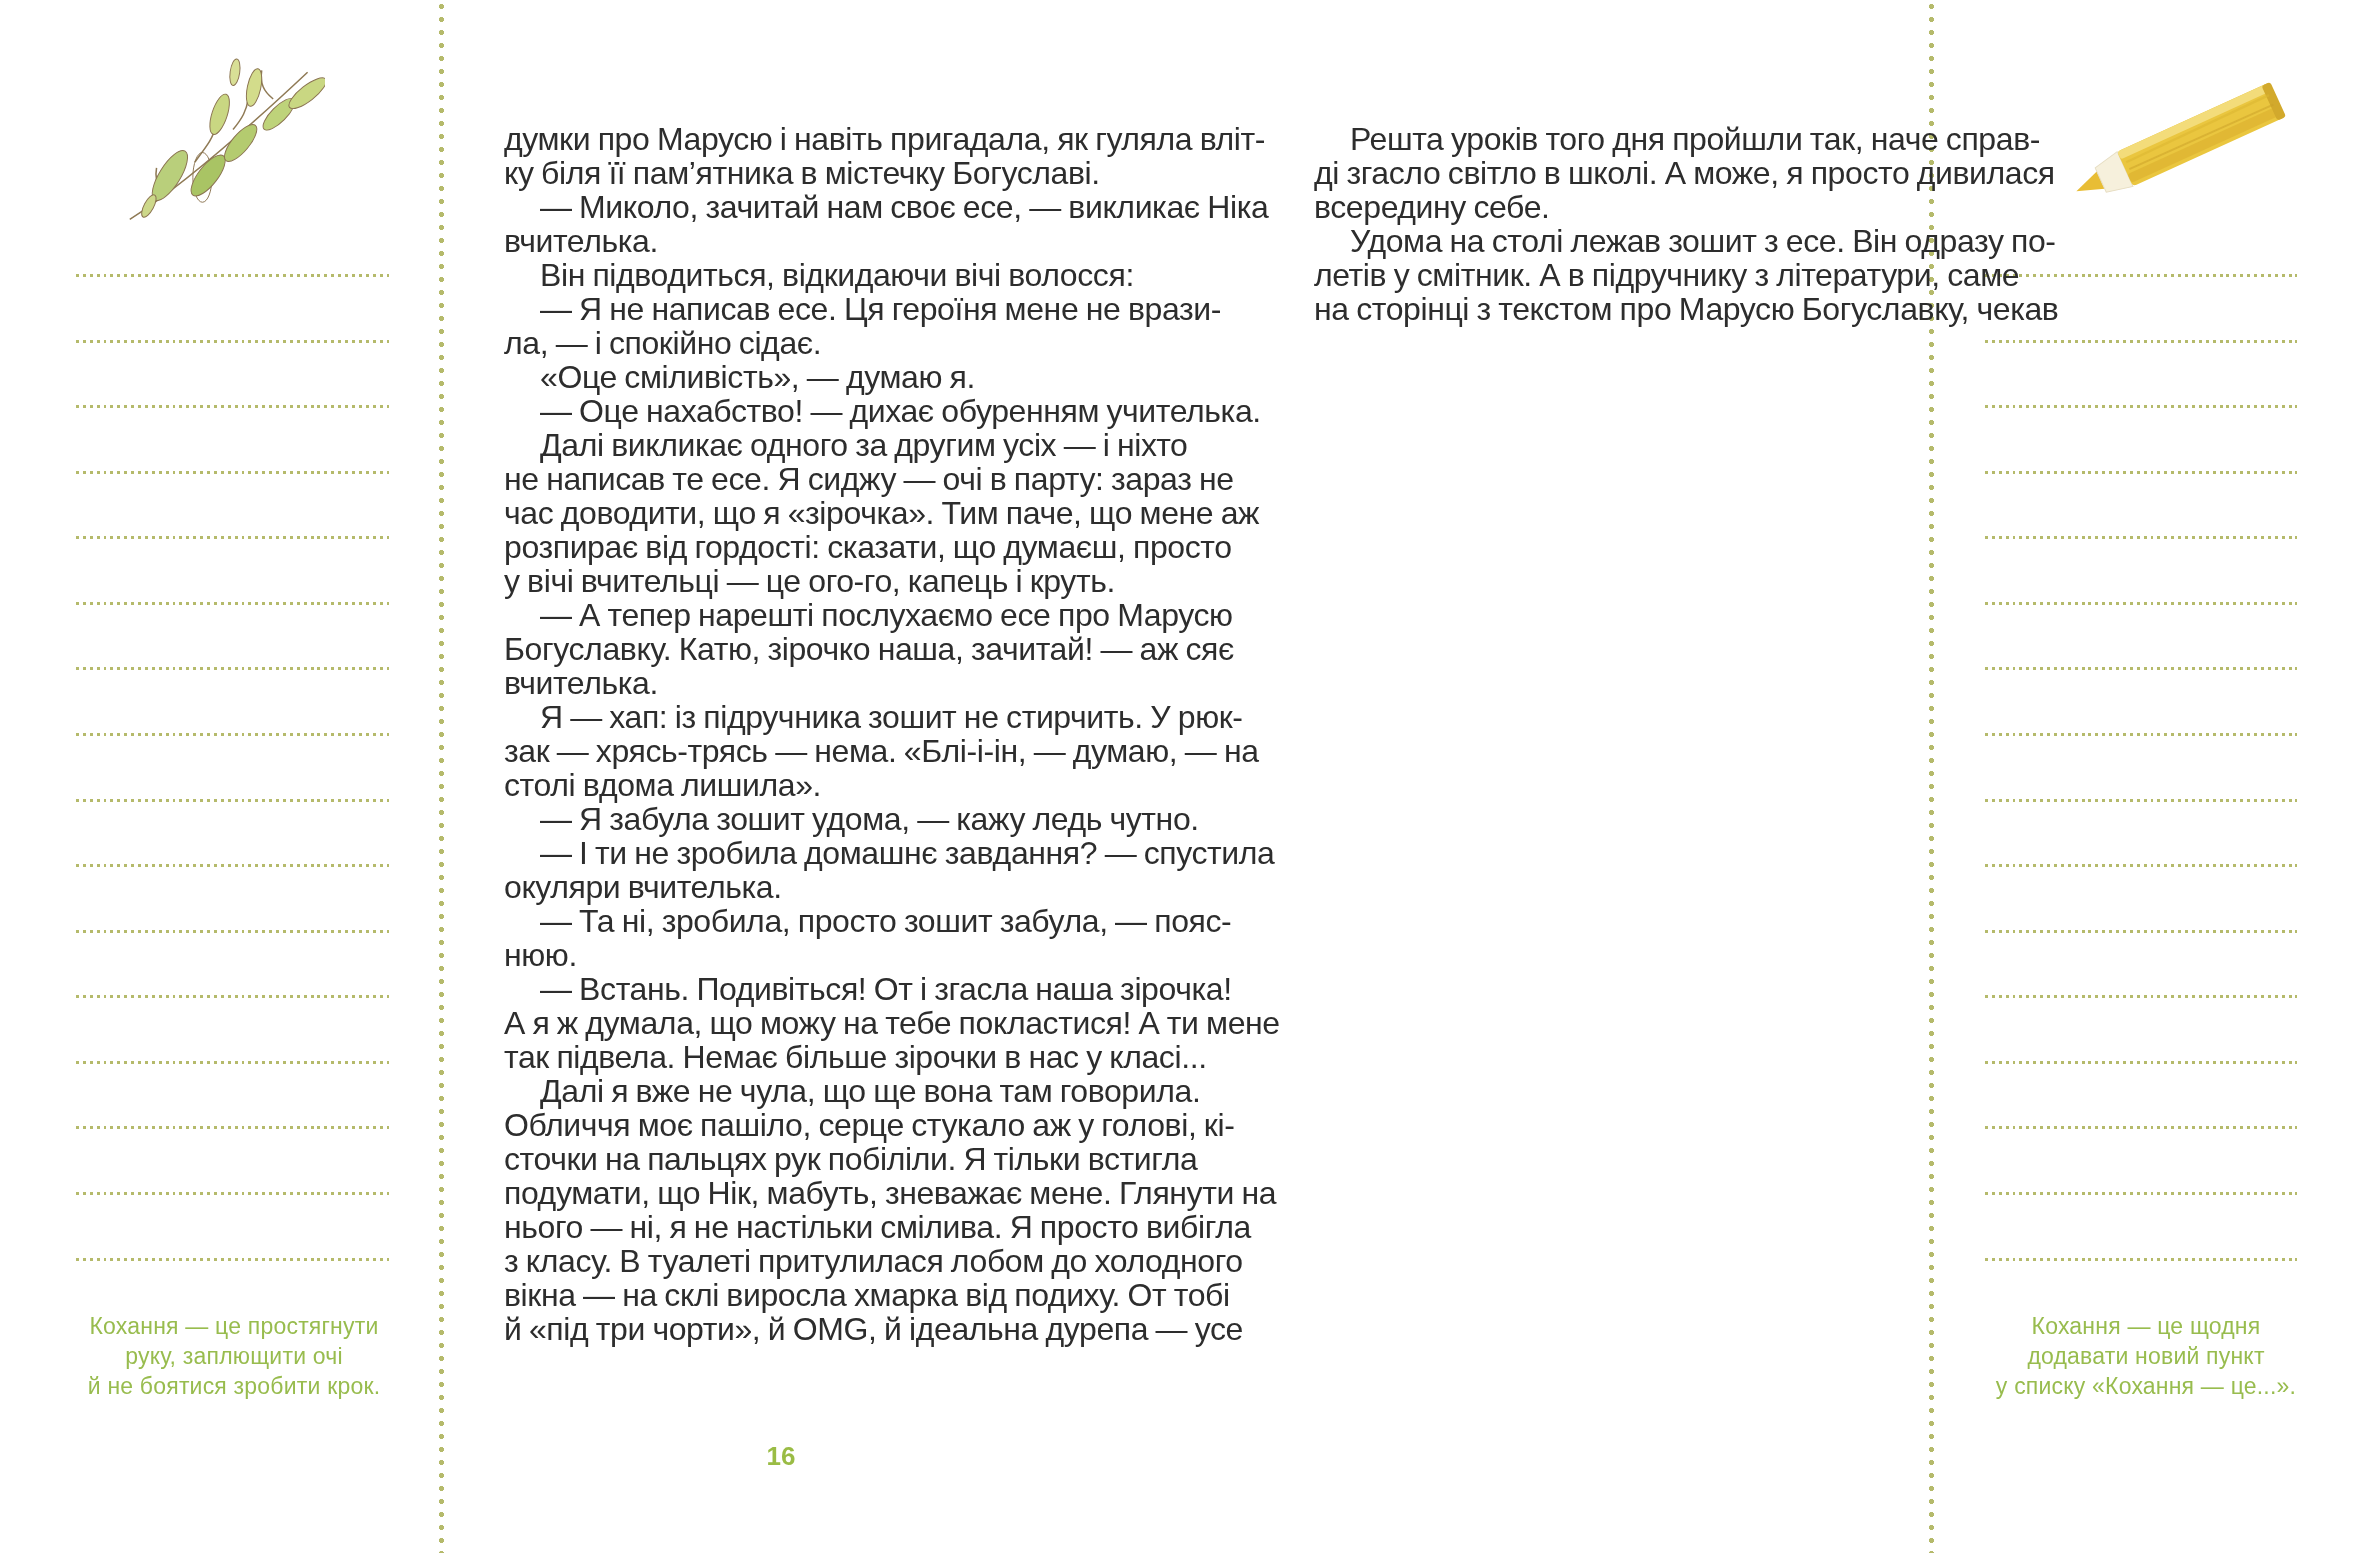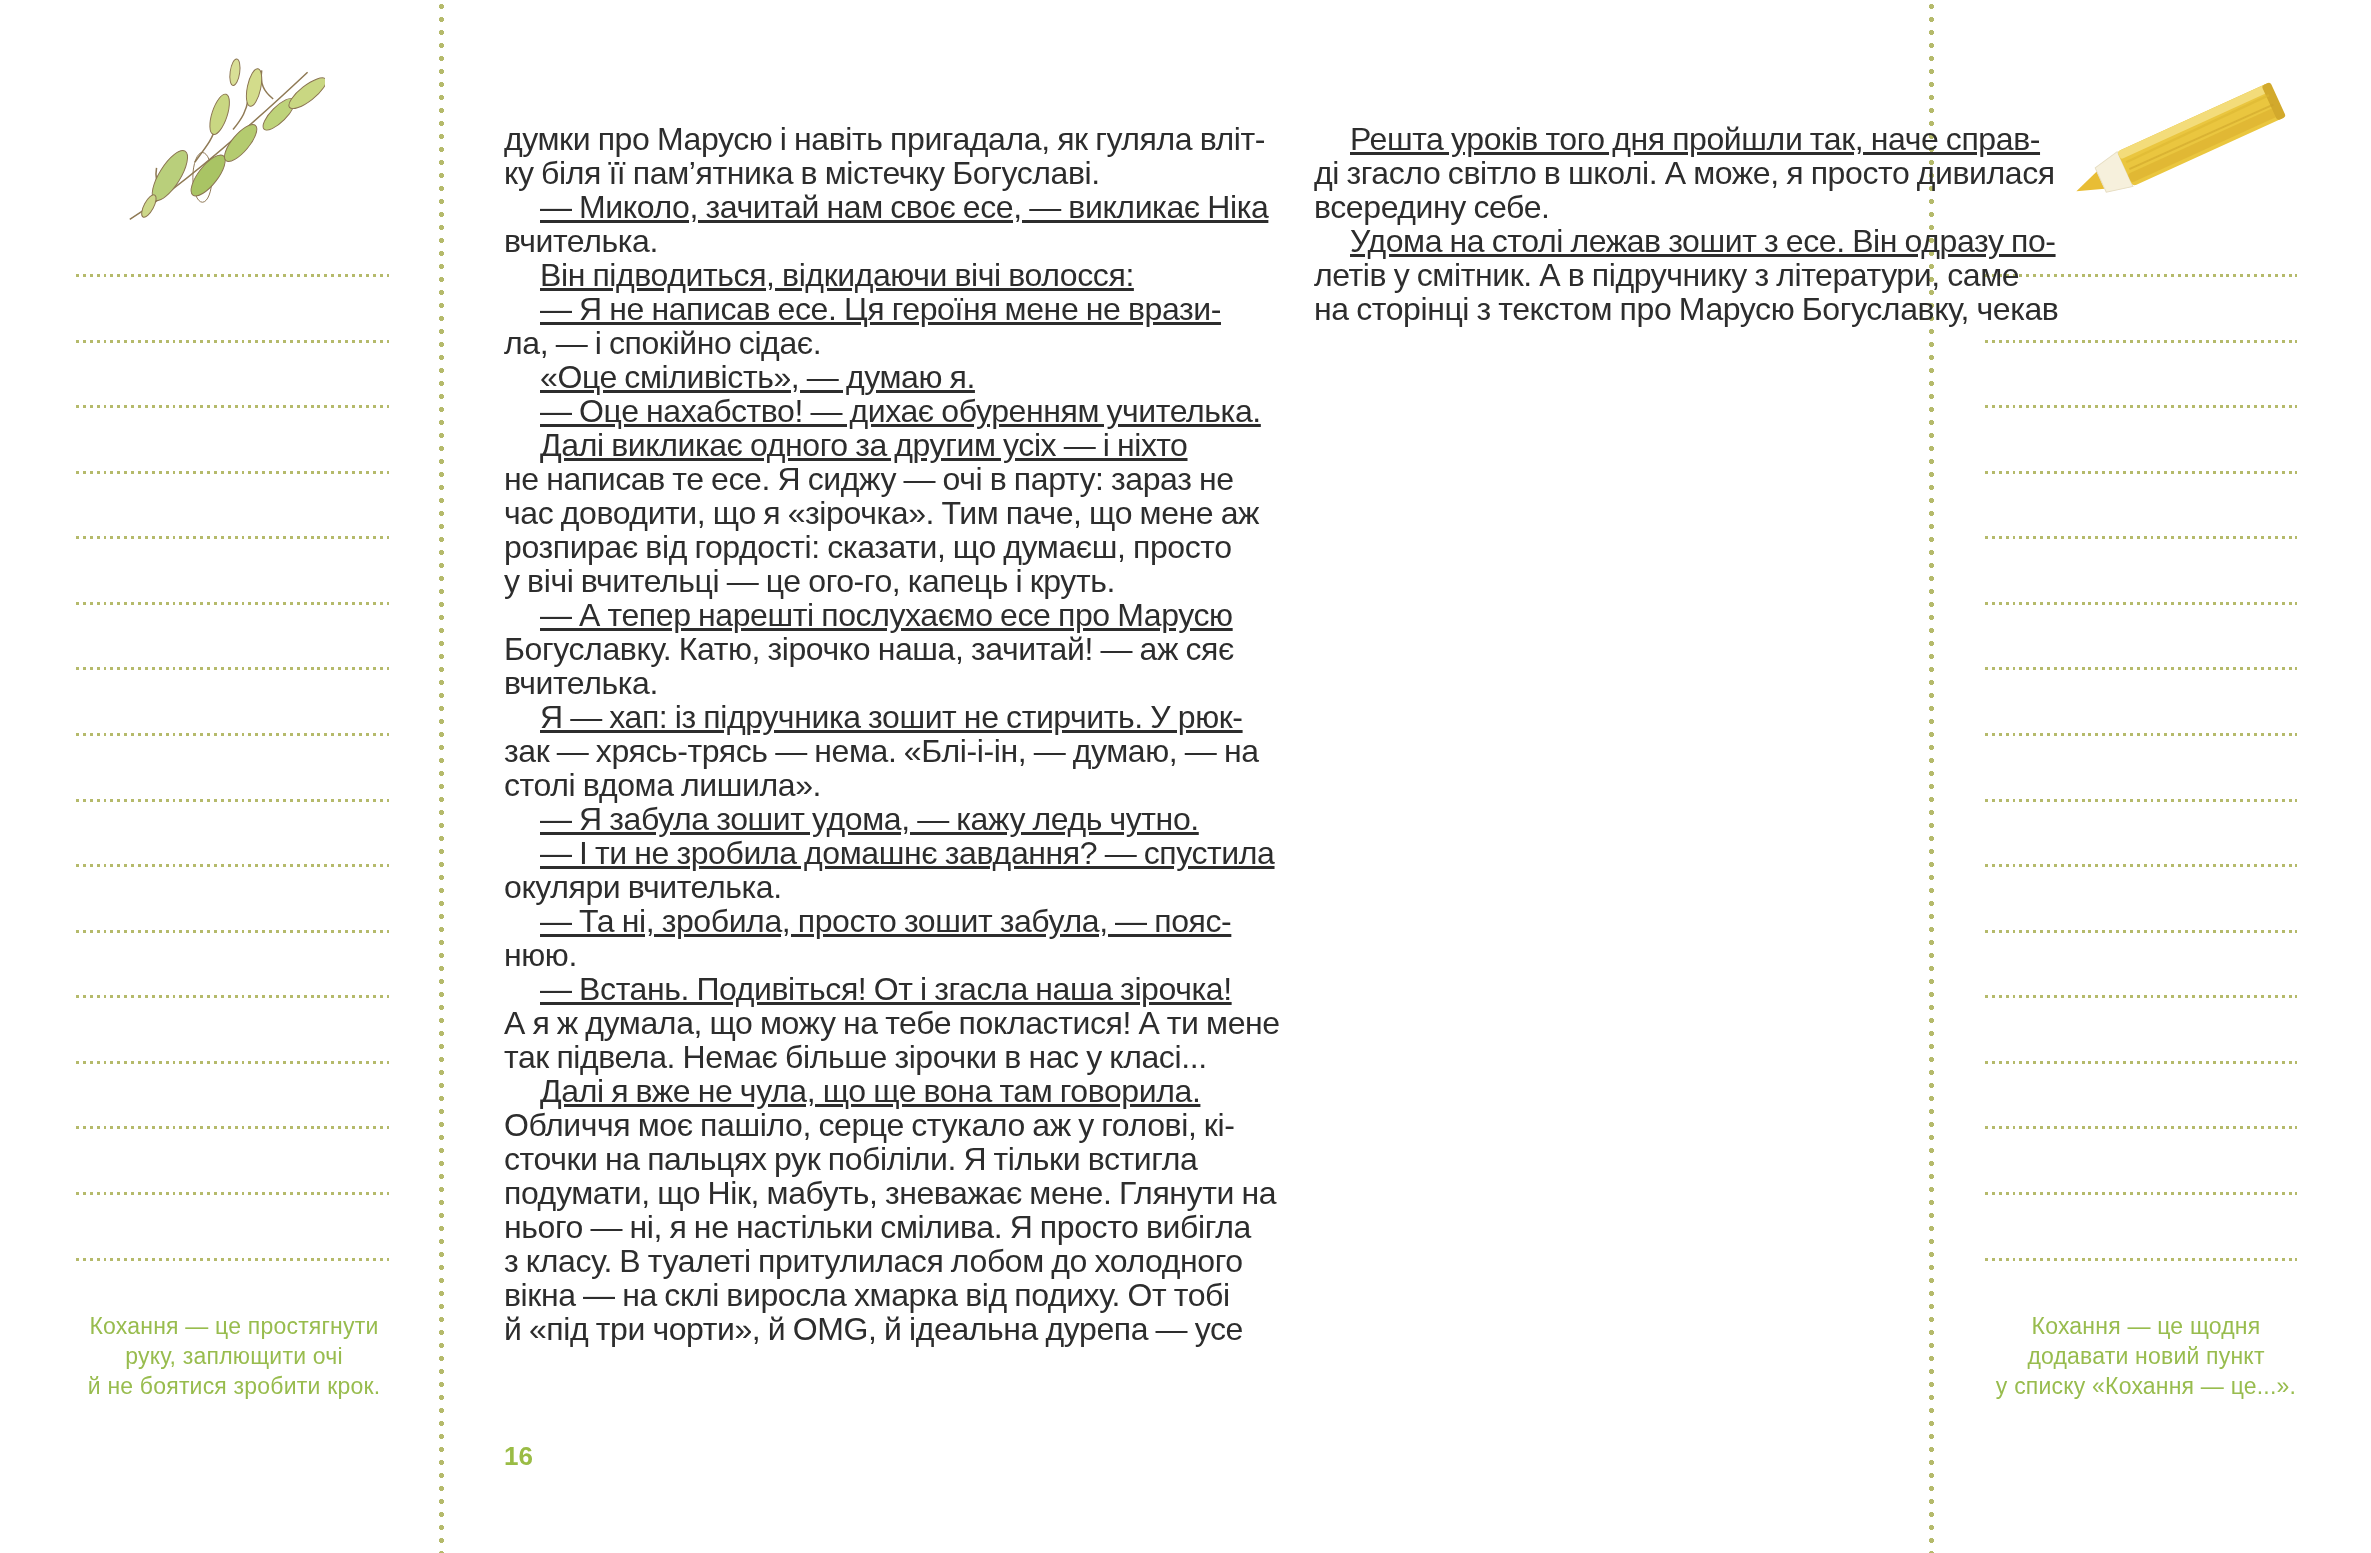--- a/index.html
+++ b/index.html
@@ -37,36 +37,36 @@
     word-spacing:-1px;
   }
   .col1{left:504px;width:586px;}
   .col2{left:1314px;width:588px;}
   .line{
     text-align:justify;
     text-align-last:justify;
     white-space:nowrap;
   }
   .line.last{text-align-last:left;}
-  .line.indent{padding-left:36px;text-decoration:underline;}
+  .line.indent{padding-left:36px;}
   
   .quote{
     position:absolute;top:1311px;
     color:#98bc4e;
     font-size:23px;
     line-height:30px;
     text-align:center;
     letter-spacing:0.2px;
   }
   .quote.left{left:59px;width:350px;}
   .quote.right{left:1969px;width:354px;}
   
   .pagenum{
     position:absolute;left:504px;top:1441px;width:554px;
-    text-align:left;
+    text-align:center;
     color:#9abc45;
     font-size:26px;
     font-weight:bold;
   }
   
   .leaf{position:absolute;left:120px;top:55px;}
   .pencil{position:absolute;left:2061px;top:67px;}
 </style>
 </head>
 <body>

